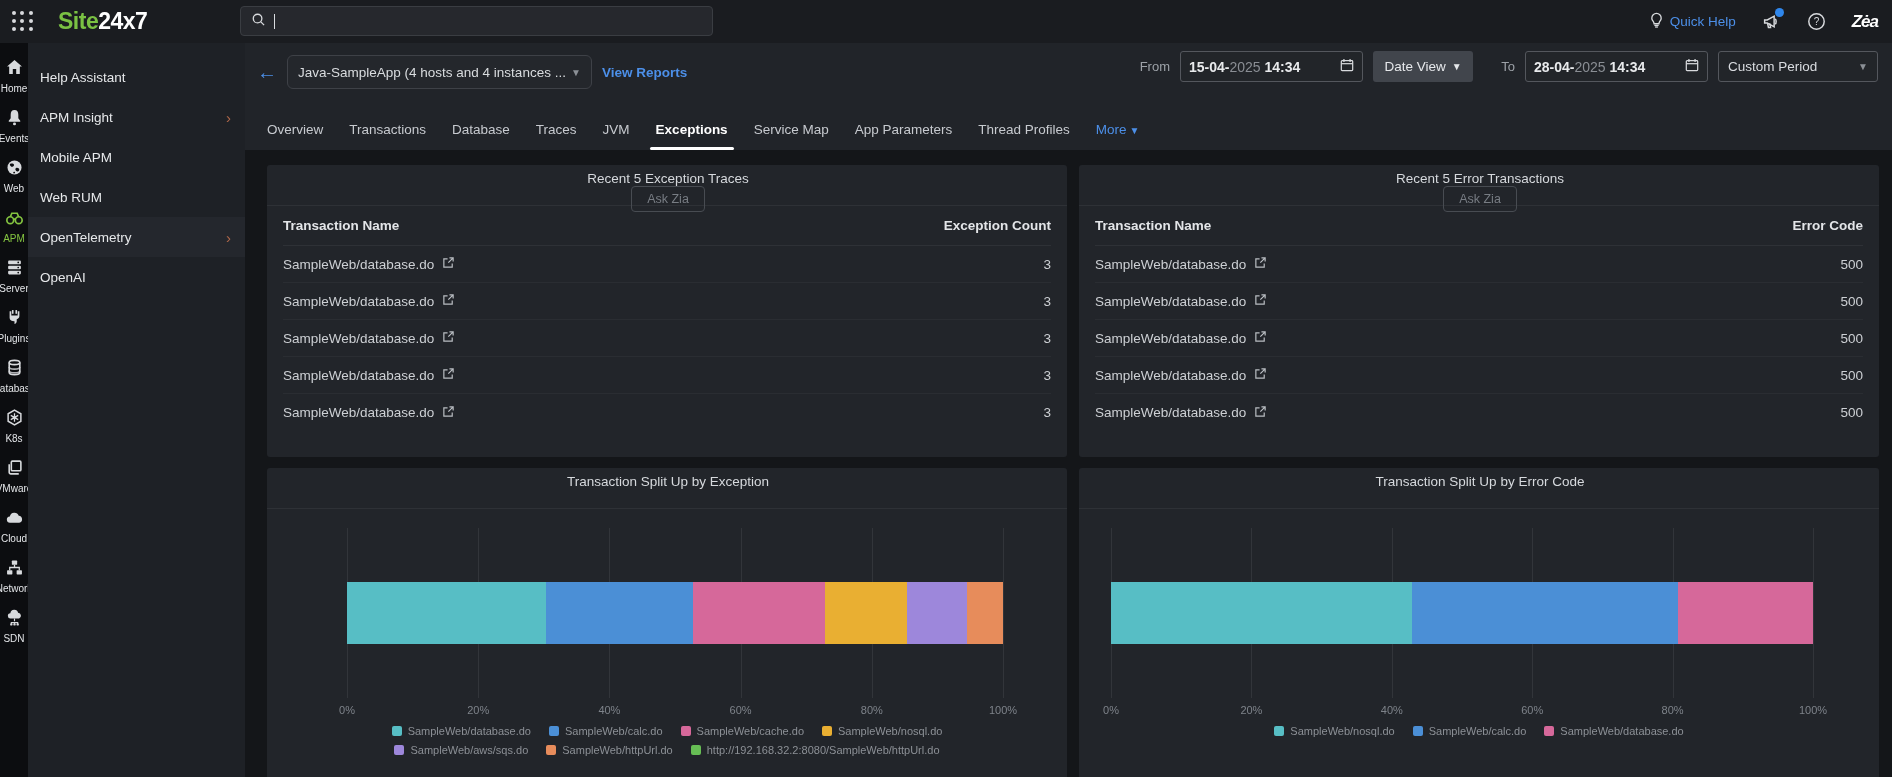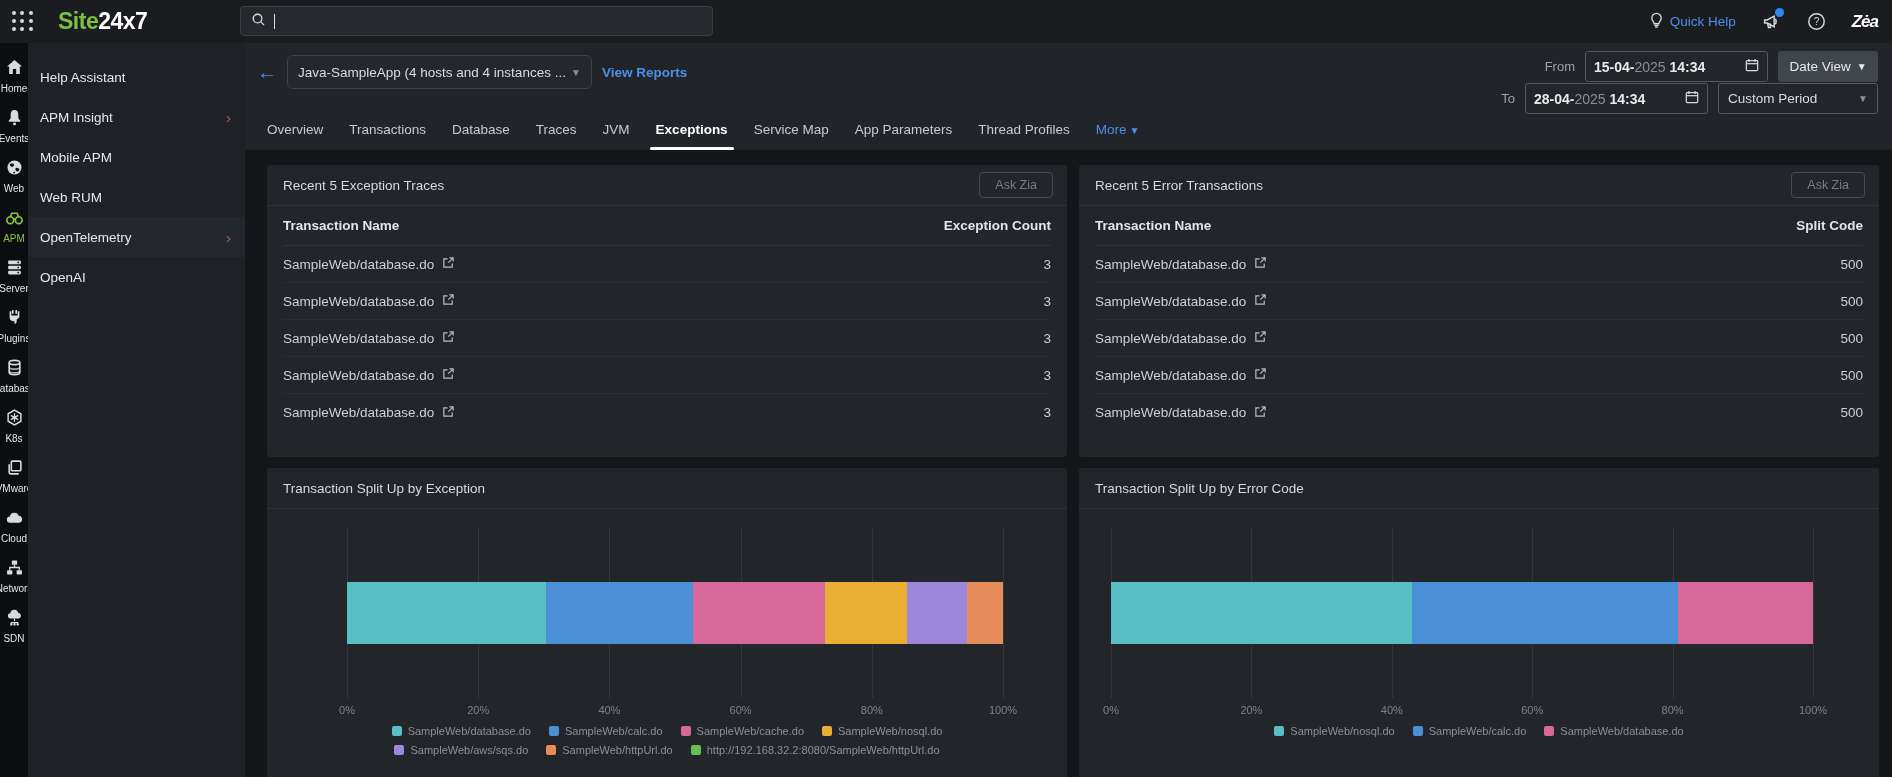--- a/index.html
+++ b/index.html
@@ -46,39 +46,39 @@
   .caret { color:#8b9096; font-size:10px; }
   .view-reports { color:#4C8FE8; font-size:13.5px; font-weight:700; cursor:pointer; }
 
   .tabs-row { position:absolute; left:22px; bottom:0; display:flex; gap:26px; }
   .tab { color:#c7cacf; font-size:13.5px; padding-bottom:13px; cursor:pointer; position:relative; white-space:nowrap; }
   .tab.active { color:#fff; font-weight:700; }
   .tab.active::after { content:""; position:absolute; left:-6px; right:-6px; bottom:0; height:3px; background:#fff; border-radius:2px; }
   .tab.blue { color:#4C8FE8; }
   .tab .caret { color:#4C8FE8; margin-left:3px; }
 
-  .date-controls { position:absolute; right:14px; top:8px; display:flex; flex-direction:column; gap:1px; }
+  .date-controls { position:absolute; right:14px; top:8px; display:flex; gap:8px; }
   .dc-row { display:flex; align-items:center; gap:10px; justify-content:flex-end; }
   .dc-label { color:#9da2a8; font-size:13px; width:34px; text-align:right; }
   .date-input { width:183px; height:31px; background:#222529; border:1px solid #54575d; border-radius:3px;
     display:flex; align-items:center; justify-content:space-between; padding:0 8px; cursor:text; }
   .date-input .d { color:#e8eaec; font-size:14px; font-weight:700; }
   .date-input .d .dim { color:#8a8e94; font-weight:400; }
   .btn-dateview { width:100px; height:31px; background:#41454c; border-radius:3px; color:#e6e8eb; font-size:13.5px;
     display:flex; align-items:center; justify-content:center; gap:6px; cursor:pointer; }
   .btn-dateview .caret { color:#e6e8eb; }
   .sel-period { width:160px; height:31px; border:1px solid #54575d; border-radius:3px; background:#222529;
     display:flex; align-items:center; justify-content:space-between; padding:0 9px; color:#d9dce0; font-size:13.5px; cursor:pointer; }
 
   
   .content { flex:1; padding:15px 13px 0 22px; display:grid; grid-template-columns:1fr 1fr; grid-template-rows:292px 313px;
     gap:11px 12px; min-height:0; }
   .panel { background:#22252a; border-radius:3px; overflow:hidden; }
   .panel-head { height:41px; display:flex; align-items:center; justify-content:space-between;
-    padding:0 14px 0 16px; border-bottom:1px solid #2e3136; }
+    padding:6px 14px 0 16px; border-bottom:1px solid #2e3136;flex-direction:column; }
   .panel-title { color:#d6d9dd; font-size:13.5px; }
   .ask-zia { border:1px solid #484c52; border-radius:4px; color:#787d84; font-size:12.5px; padding:5px 15px;
     background:transparent; cursor:pointer; font-family:inherit; }
 
   .tbl { padding:0 16px; }
   .tbl-head { display:flex; justify-content:space-between; align-items:center; height:40px;
     border-bottom:1px solid #2e3136; }
   .tbl-head span { color:#e3e5e8; font-size:13.5px; font-weight:700; }
   .tbl-row { display:flex; justify-content:space-between; align-items:center; height:37px; border-bottom:1px solid #2a2d32; }
   .tbl-row:last-child { border-bottom:none; }
@@ -431,21 +431,21 @@
       </div>
 
       <div class="panel">
         <div class="panel-head">
           <span class="panel-title">Recent 5 Error Transactions</span>
           <button class="ask-zia">Ask Zia</button>
         </div>
         <div class="tbl">
           <div class="tbl-head">
             <span>Transaction Name</span>
-            <span>Split Code</span>
+            <span>Error Code</span>
           </div>
         <div class="tbl-row">
               <span class="cell-name">
          <span>SampleWeb/database.do</span>
          <span><svg viewBox="0 0 14 14" width="13" height="13">
                     <path fill="none" stroke="#b9bdc2" stroke-width="1.3" d="M11 8v4H2V3h4"></path>
                     <path fill="none" stroke="#b9bdc2" stroke-width="1.3" d="M8 2h4v4M12 2 6.8 7.2"></path>
                   </svg></span>
        </span>
        <span class="cell-val">500</span>

